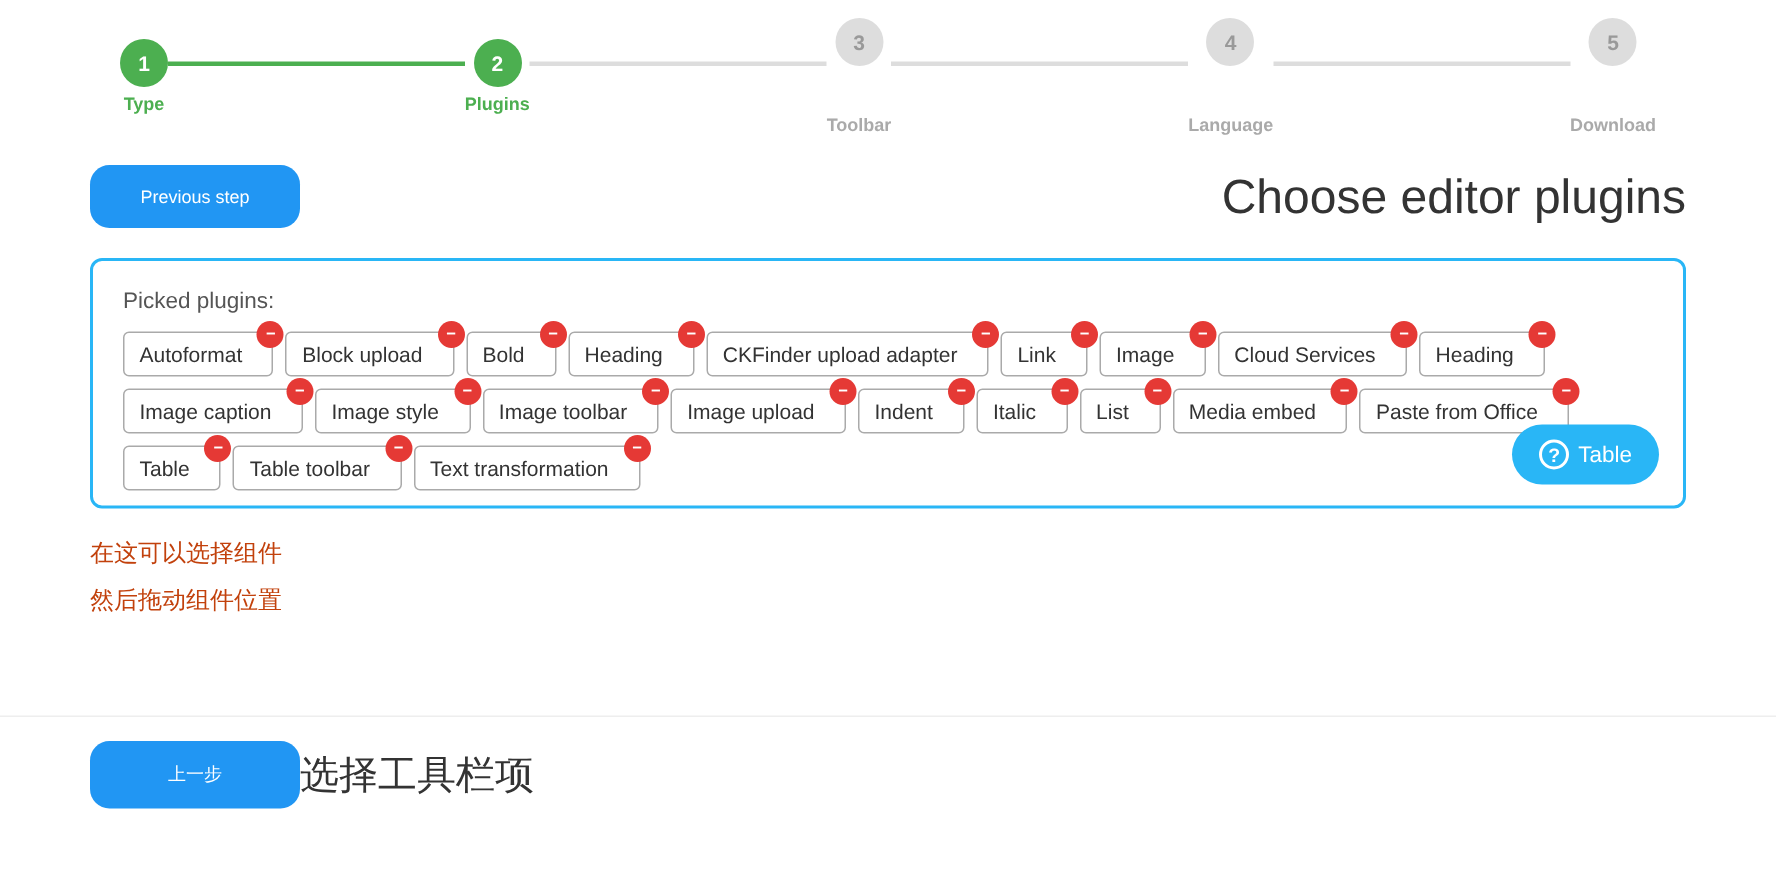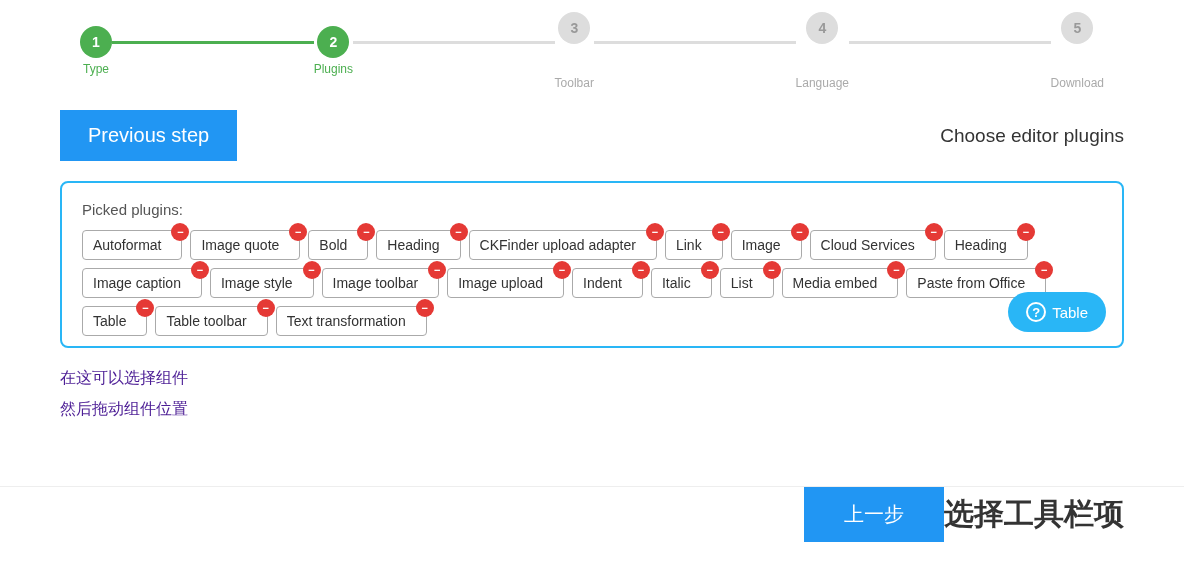--- a/index.html
+++ b/index.html
@@ -41,21 +41,21 @@
       background: #4CAF50;
       color: white;
     }
     .step-circle.inactive {
       background: #ddd;
       color: #999;
     }
     .step-label {
       font-size: 12px;
       margin-top: 4px;
-      font-weight: 400;
+      font-weight: 700;
     }
     .step-label.active { color: #4CAF50; }
     .step-label.inactive { color: #aaa; margin-top: 32px; }
     .step-line {
       flex: 1;
       height: 3px;
       margin-bottom: 18px;
     }
     .step-line.active { background: #4CAF50; }
     .step-line.inactive { background: #ddd; }
@@ -64,29 +64,29 @@
     .header-row {
       display: flex;
       align-items: center;
       justify-content: space-between;
       padding: 12px 60px 20px;
     }
     .btn-primary {
       background: #2196F3;
       color: white;
       border: none;
-      border-radius: 0;
+      border-radius: 13px;
       padding: 14px 28px;
-      font-size: 20px;
+      font-size: 12px;
       font-weight: 500;
       cursor: pointer;
       min-width: 140px;
     }
     .page-title {
-      font-size: 19px;
+      font-size: 32px;
       font-weight: 400;
       color: #333;
       text-align: right;
     }
 
     
     .plugins-box {
       margin: 0 60px;
       border: 2px solid #29B6F6;
       border-radius: 8px;
@@ -161,35 +161,35 @@
       align-items: center;
       justify-content: center;
       font-size: 13px;
       font-weight: bold;
     }
 
     
     .info-text {
       padding: 20px 60px 6px;
       font-size: 16px;
-      color: #4c1d95;
+      color: #c2410c;
     }
 
     
     .bottom-section {
       margin-top: 60px;
       display: flex;
       align-items: center;
-      justify-content: flex-end;
-      padding: 0 60px;
+      justify-content: flex-start;
+      padding: 16px 60px;
       border-top: 1px solid #eee;
     }
     .bottom-title {
-      font-size: 30px;
-      font-weight: 700;
+      font-size: 26px;
+      font-weight: 400;
       color: #333;
     }
   </style>
 </head>
 <body>
 
 <div class="progress-bar">
   <div class="progress-step">
     <div class="step-circle active">1</div>
     <span class="step-label active">Type</span>
@@ -223,21 +223,21 @@
 
 <div class="plugins-box">
   <span class="plugins-label">Picked plugins:</span>
   <div class="plugin-tags">
 
     <div class="plugin-tag">
       <span>Autoformat</span>
       <div class="remove-btn">−</div>
     </div>
     <div class="plugin-tag">
-      <span>Image quote</span>
+      <span>Block upload</span>
       <div class="remove-btn">−</div>
     </div>
     <div class="plugin-tag">
       <span>Bold</span>
       <div class="remove-btn">−</div>
     </div>
     <div class="plugin-tag">
       <span>Heading</span>
       <div class="remove-btn">−</div>
     </div>

